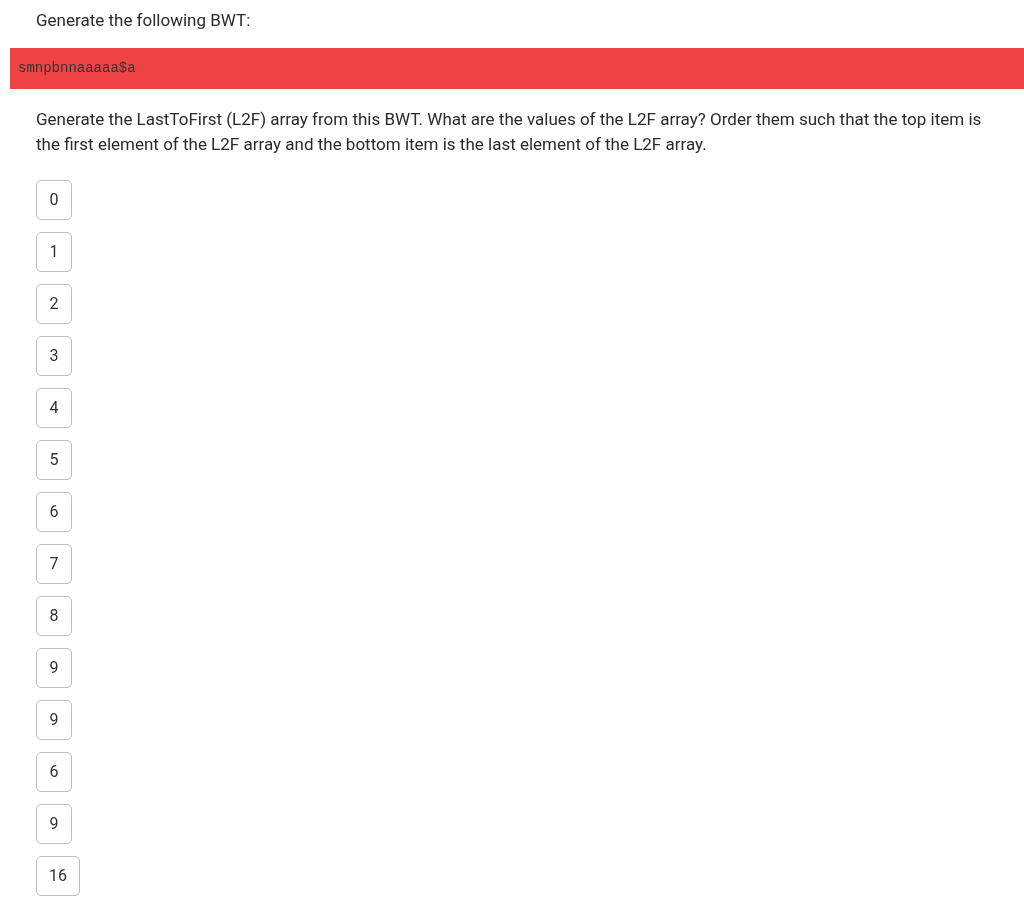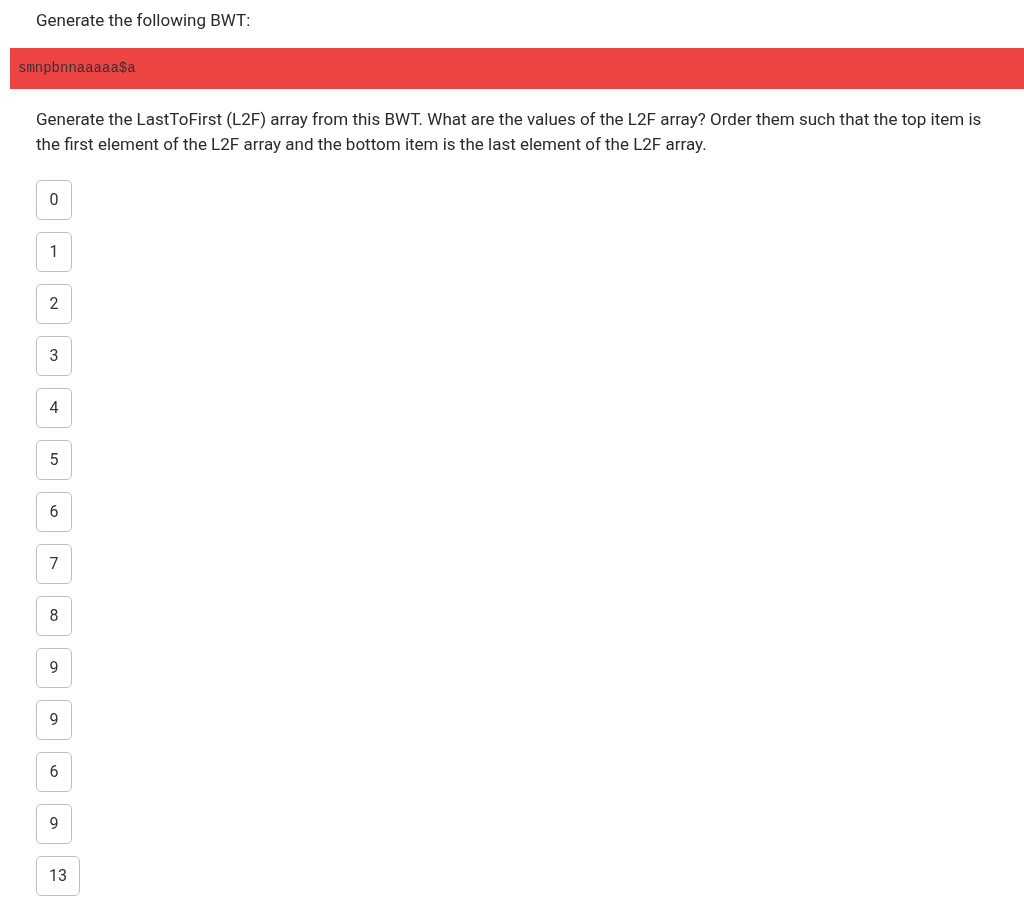--- a/index.html
+++ b/index.html
@@ -70,14 +70,14 @@
   <div class="item-box">3</div>
   <div class="item-box">4</div>
   <div class="item-box">5</div>
   <div class="item-box">6</div>
   <div class="item-box">7</div>
   <div class="item-box">8</div>
   <div class="item-box">9</div>
   <div class="item-box">9</div>
   <div class="item-box">6</div>
   <div class="item-box">9</div>
-  <div class="item-box">13</div>
+  <div class="item-box">16</div>
 </div>
 
 </body></html>

